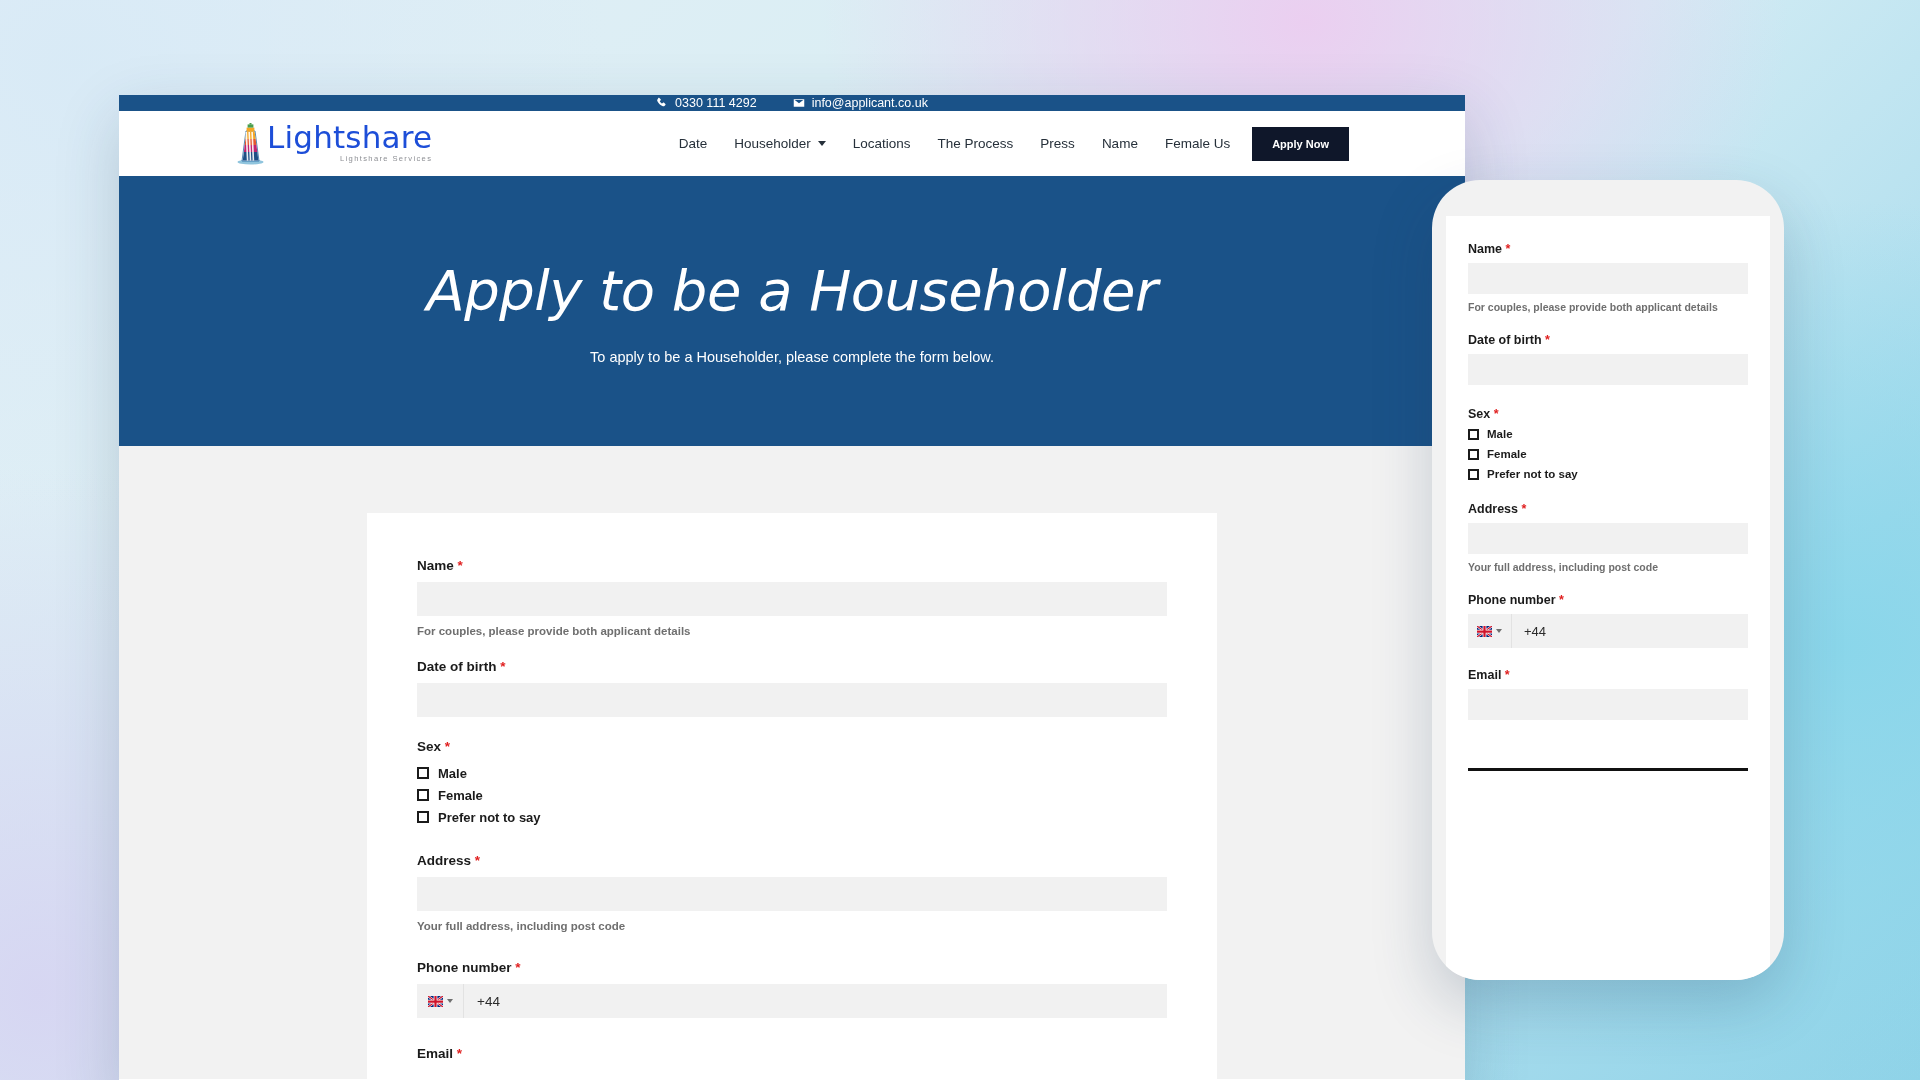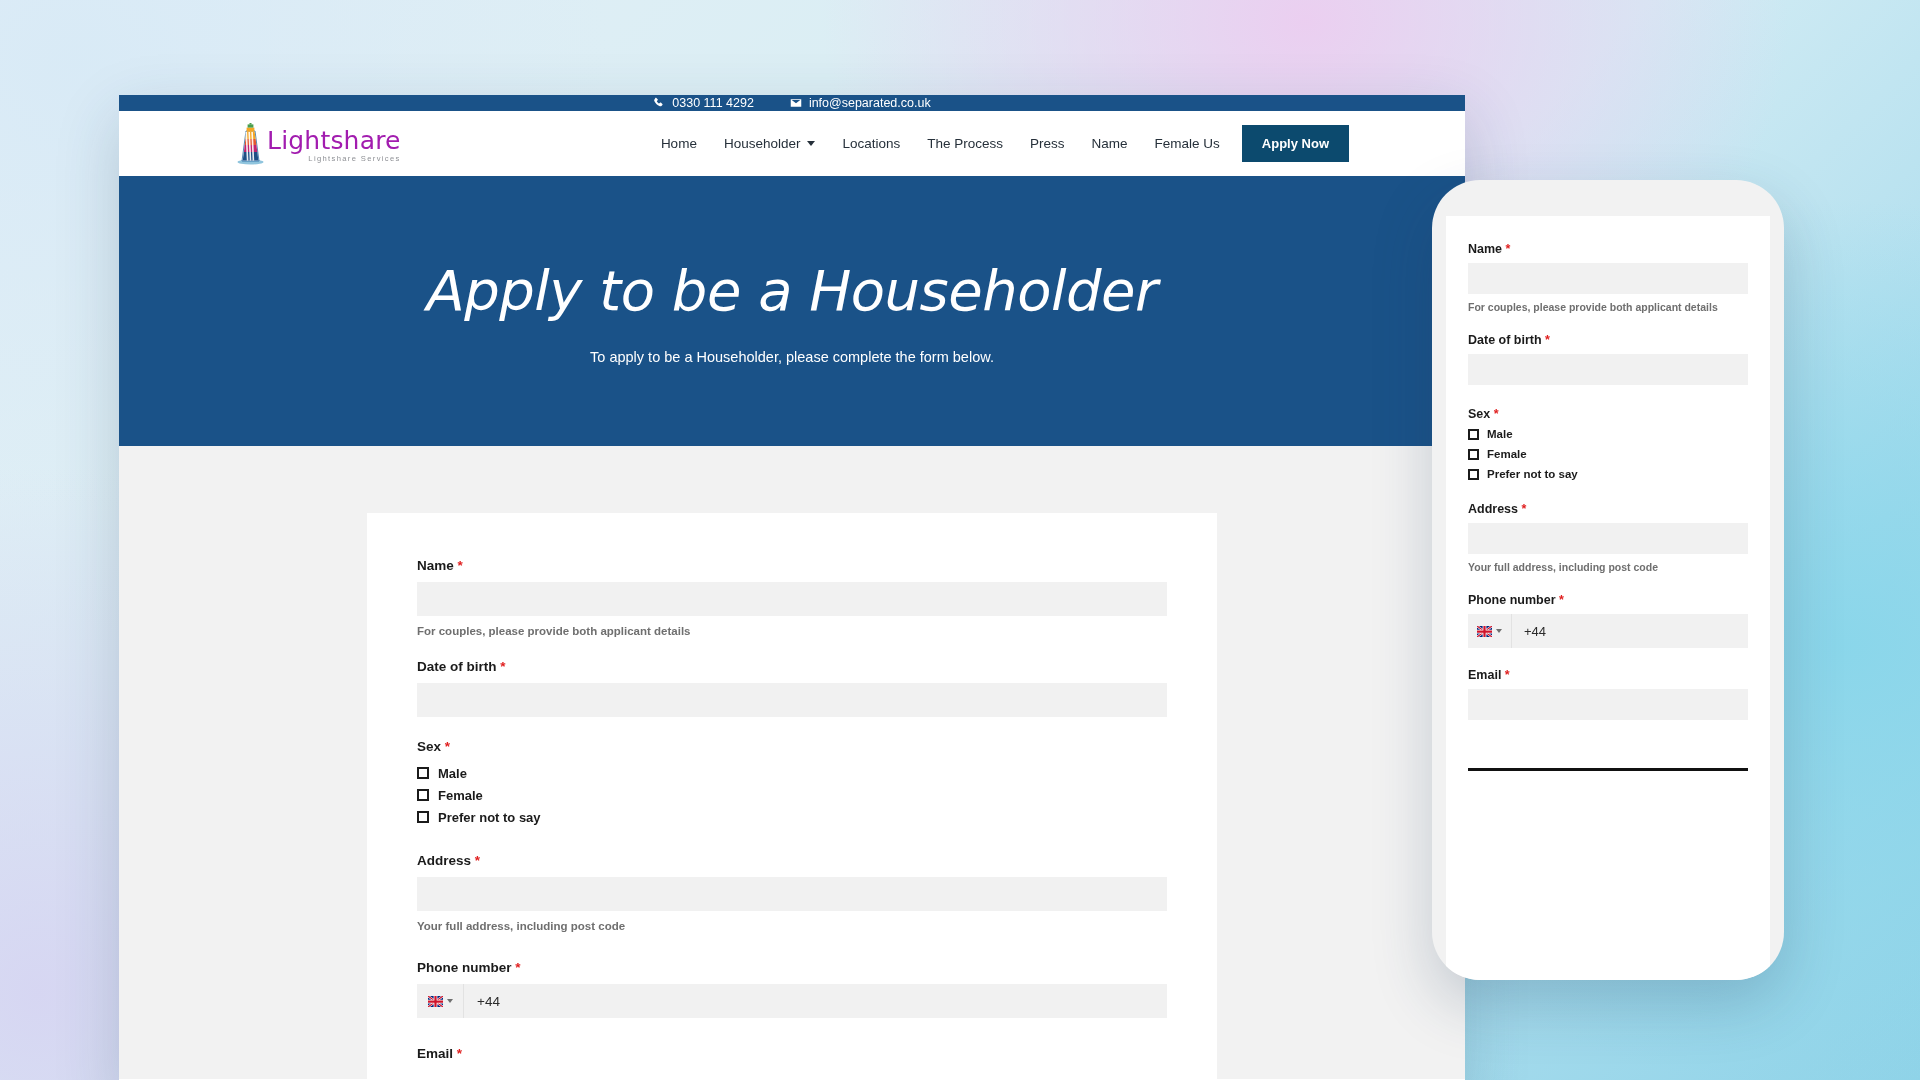--- a/index.html
+++ b/index.html
@@ -55,22 +55,22 @@
     height: 65px;
     background: #ffffff;
     display: flex;
     align-items: center;
     padding: 0 0 0 118px;
   }
   .logo { display: flex; align-items: flex-end; gap: 3px; }
   .logo-mark { width: 27px; height: 42px; display: block; }
   .logo-text { display: flex; flex-direction: column; line-height: 1; padding-bottom: 2px; }
   .logo-word {
-    font-size: 25px;
-    color: #a21caf;
+    font-size: 31px;
+    color: #1d4ed8;
     letter-spacing: .2px;
     font-family: "DejaVu Sans", sans-serif;
   }
   .logo-tag {
     font-size: 7.6px;
     color: #8d8f94;
     letter-spacing: 1.35px;
     margin-top: 2px;
     text-align: right;
   }
@@ -91,23 +91,23 @@
     cursor: pointer;
     white-space: nowrap;
   }
   .caret {
     width: 0; height: 0;
     border-left: 4.5px solid transparent;
     border-right: 4.5px solid transparent;
     border-top: 5px solid #26303a;
   }
   .apply-btn {
-    background: #0c4a6e;
+    background: #0f172a;
     color: #fff;
-    font-size: 13px;
+    font-size: 11px;
     font-weight: bold;
     padding: 11px 20px;
     border: none;
     cursor: pointer;
     margin-right: 116px;
     white-space: nowrap;
   }
 
   
   .hero {
@@ -303,21 +303,21 @@
     <div class="contact">
       <svg viewBox="0 0 16 16">
         <path d="M3.1 1.2c.4-.4 1-.4 1.4 0l1.7 1.7c.4.4.4 1 0 1.4l-.9.9c-.2.2-.2.5-.1.7.5 1 1.6 2.1 2.6 2.6.2.1.5.1.7-.1l.9-.9c.4-.4 1-.4 1.4 0l1.7 1.7c.4.4.4 1 0 1.4l-.9.9c-.8.8-2 1-3 .5C6 11 3.3 8.3 1.9 5.6c-.5-1-.3-2.2.5-3l.7-1.4z"></path>
       </svg>
       <span>0330 111 4292</span>
     </div>
     <div class="contact">
       <svg viewBox="0 0 16 16">
         <path d="M1 3h14v10H1V3zm1.3 1L8 8.2 13.7 4H2.3z"></path>
       </svg>
-      <span>info@separated.co.uk</span>
+      <span>info@applicant.co.uk</span>
     </div>
   </div>
 
   <div class="navbar">
 
     <div class="logo">
       <svg class="logo-mark" viewBox="0 0 27 42">
         <ellipse cx="13.5" cy="39" rx="13" ry="2.6" fill="#8fc4dd"></ellipse>
         <path d="M5 38 L9 8 h9 l4 30 z" fill="#ffffff"></path>
         <path d="M5 38 L9 8 h9 l4 30 z" fill="none" stroke="#2a6ca6" stroke-width=".8"></path>
@@ -331,21 +331,21 @@
         <rect x="12.5" y="0" width="2" height="1.6" fill="#4a9e4c"></rect>
       </svg>
       <div class="logo-text">
         <div class="logo-word">Lightshare</div>
         <div class="logo-tag">Lightshare Services</div>
       </div>
     </div>
 
     <div class="navlinks">
       <div class="navlink">
-        <span>Home</span>
+        <span>Date</span>
       </div>
       <div class="navlink">
         <span>Householder</span>
         <span class="caret"></span>
       </div>
       <div class="navlink">
         <span>Locations</span>
       </div>
       <div class="navlink">
         <span>The Process</span>

